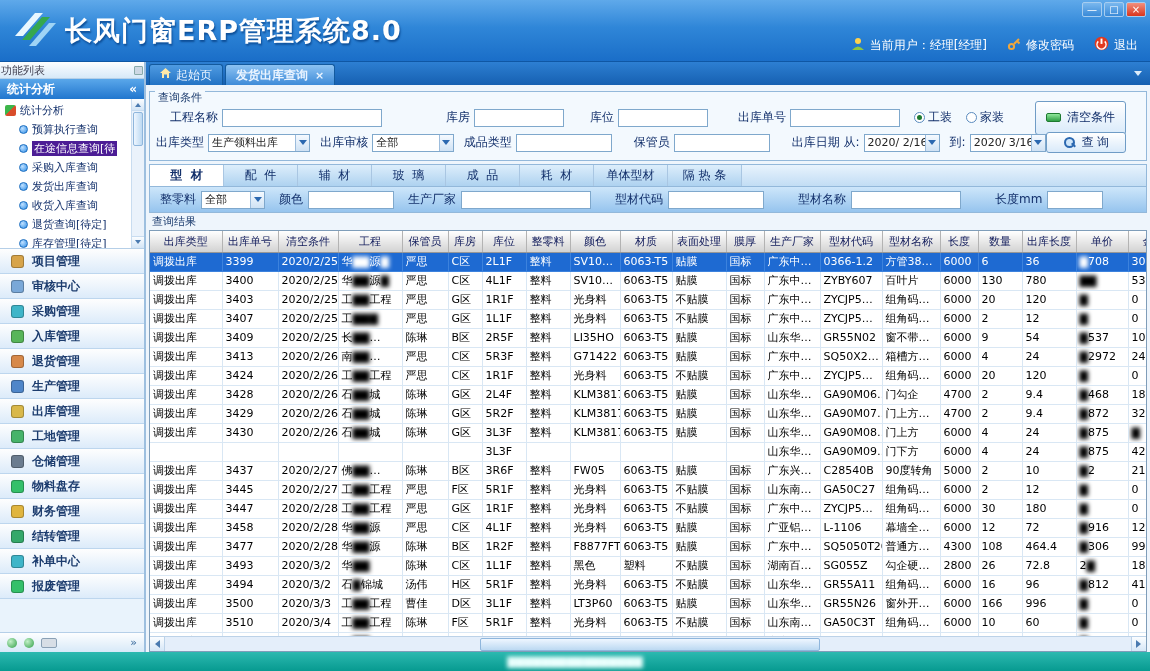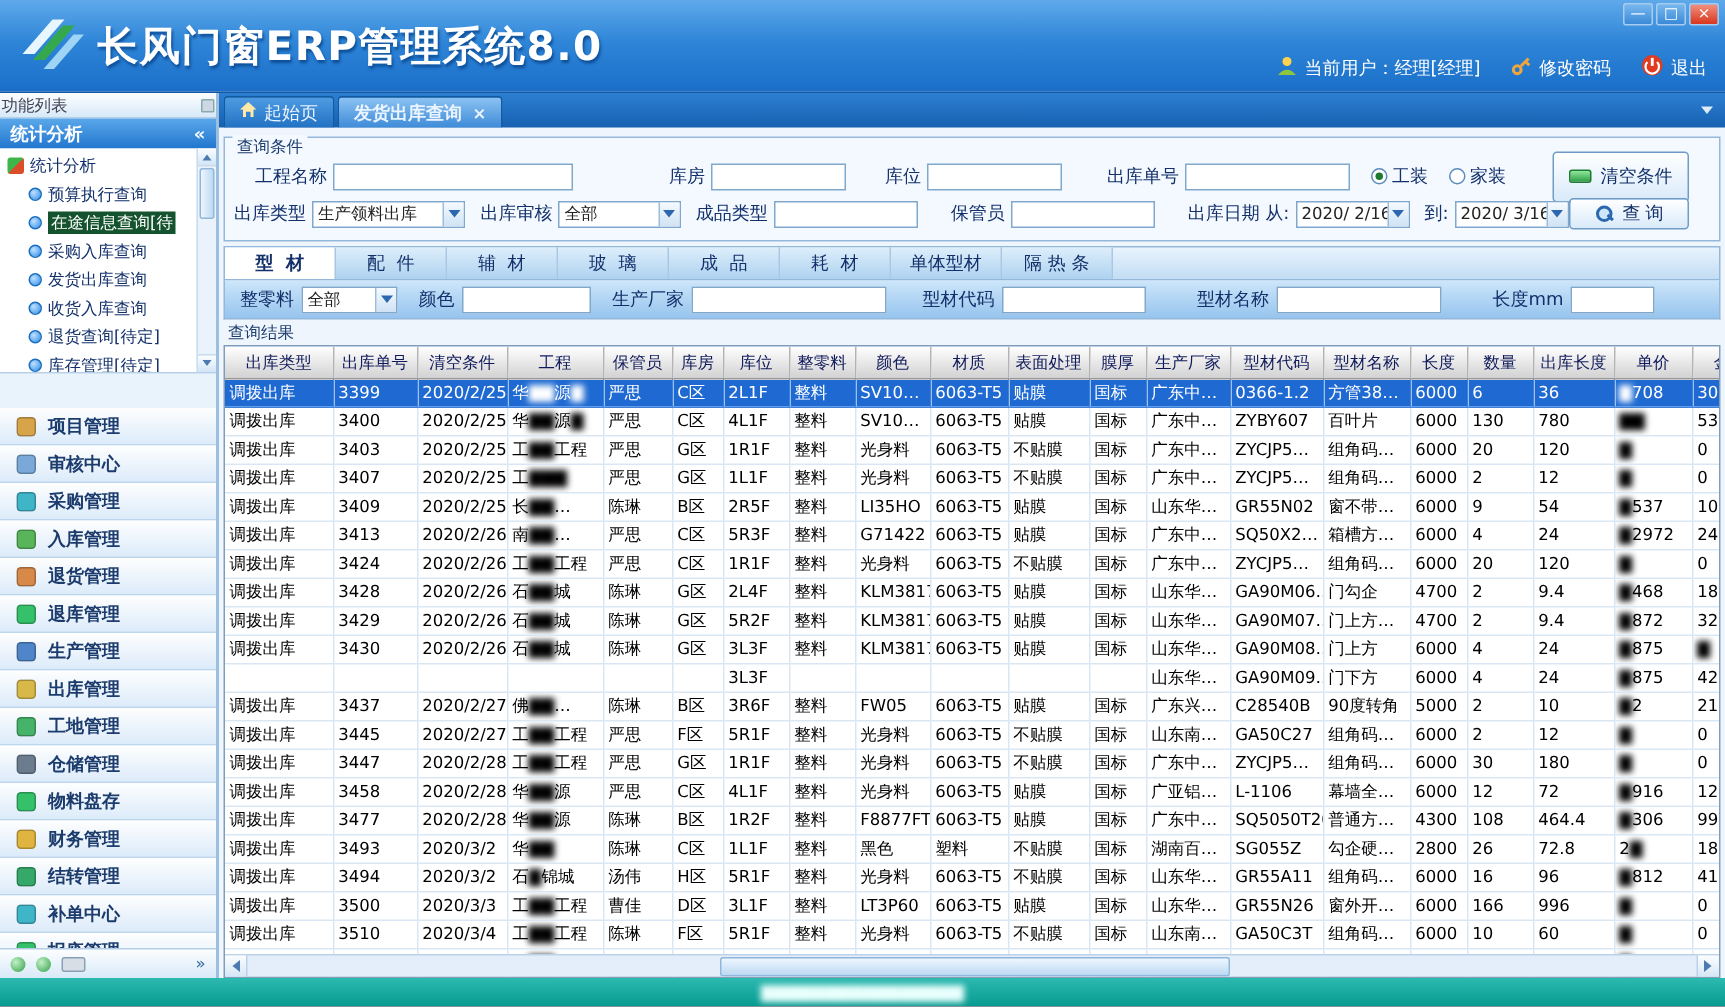--- a/index.html
+++ b/index.html
@@ -31,28 +31,28 @@
   .pin{width:9px;height:9px;border:1px solid #8aa;background:#cdd8e4;border-radius:1px;}
   .section-header{height:20px;background:linear-gradient(#5aa7ea,#2176ce);color:#fff;font-weight:bold;
     display:flex;align-items:center;justify-content:space-between;padding:0 7px;font-size:12px;}
   .tree{background:#fff;height:150px;position:relative;overflow:hidden;border-bottom:1px solid #b5cfe8;}
   .tree-inner{padding:2px 13px 0 5px;}
   .tree-root{font-size:11px;display:flex;align-items:center;gap:4px;height:19px;white-space:nowrap;}
   .tree-root .ricon{width:11px;height:11px;background:linear-gradient(135deg,#3db54a 50%,#d94d2a 50%);border-radius:2px;flex:0 0 auto;}
   .tree-item{font-size:11px;height:19px;display:flex;align-items:center;gap:4px;padding-left:14px;white-space:nowrap;cursor:pointer;}
   .tree-item .dot{width:9px;height:9px;border-radius:50%;flex:0 0 auto;
     background:radial-gradient(circle at 35% 35%,#bfe0ff,#2f8fe8);border:1px solid #1a6dc0;}
-  .tree-item.selected .tlabel{background:#14532d;color:#fff;padding:0 2px;}
+  .tree-item.selected .tlabel{background:#4c1d95;color:#fff;padding:0 2px;}
   .vscroll{position:absolute;right:0;top:0;width:13px;height:100%;background:#eaf2fb;border-left:1px solid #c8dcf0;}
   .vs-btn{height:12px;display:flex;align-items:center;justify-content:center;background:linear-gradient(#fbfdff,#d3e5f6);border-bottom:1px solid #c8dcf0;}
   .vs-btn.bottom{position:absolute;bottom:0;width:100%;border-top:1px solid #c8dcf0;border-bottom:none;}
   .tri-up{width:0;height:0;border:3px solid transparent;border-bottom:4px solid #4a7ab0;margin-bottom:2px;}
   .tri-down{width:0;height:0;border:3px solid transparent;border-top:4px solid #4a7ab0;margin-top:2px;}
   .vs-thumb{position:absolute;top:13px;left:1px;width:10px;height:34px;background:linear-gradient(90deg,#eef6ff,#bcd9f2);border:1px solid #8fb6dc;border-radius:2px;}
-  .menu{flex:1;overflow:hidden;display:flex;flex-direction:column;margin-top:23px;}
+  .menu{flex:1;overflow:hidden;display:flex;flex-direction:column;}
   .menu-item{height:25px;flex:0 0 25px;background:linear-gradient(#fefefe,#dcebfa);border-bottom:1px solid #bdd6ee;
     display:flex;align-items:center;gap:8px;padding-left:11px;font-weight:bold;color:#1c3c6e;font-size:12px;cursor:pointer;}
   .menu-item .mi{width:13px;height:13px;border-radius:3px;border:1px solid rgba(0,0,0,.25);flex:0 0 auto;}
   .sidebar-footer{height:20px;background:linear-gradient(#fdfeff,#d7e9f8);border-top:1px solid #b5cfe8;
     display:flex;align-items:center;gap:7px;padding:0 7px;color:#35679a;}
   .fdot{width:10px;height:10px;border-radius:50%;background:radial-gradient(circle at 35% 35%,#c2f0c8,#2f9e45);}
   .kbd{width:16px;height:10px;background:#d7dee6;border:1px solid #8aa0b5;border-radius:2px;}
   .chev{margin-left:auto;font-size:11px;cursor:pointer;}
 
   
@@ -247,24 +247,20 @@
           </div>
           <div class="menu-item">
             <span class="mi" style="background: rgb(88, 181, 89);"></span>
             <span>入库管理</span>
           </div>
           <div class="menu-item">
             <span class="mi" style="background: rgb(215, 137, 74);"></span>
             <span>退货管理</span>
           </div>
           <div class="menu-item">
-            <span class="mi" style="background: rgb(53, 192, 106);"></span>
-            <span>退库管理</span>
-          </div>
-          <div class="menu-item">
             <span class="mi" style="background: rgb(79, 134, 201);"></span>
             <span>生产管理</span>
           </div>
           <div class="menu-item">
             <span class="mi" style="background: rgb(217, 184, 74);"></span>
             <span>出库管理</span>
           </div>
           <div class="menu-item">
             <span class="mi" style="background: rgb(70, 179, 106);"></span>
             <span>工地管理</span>

